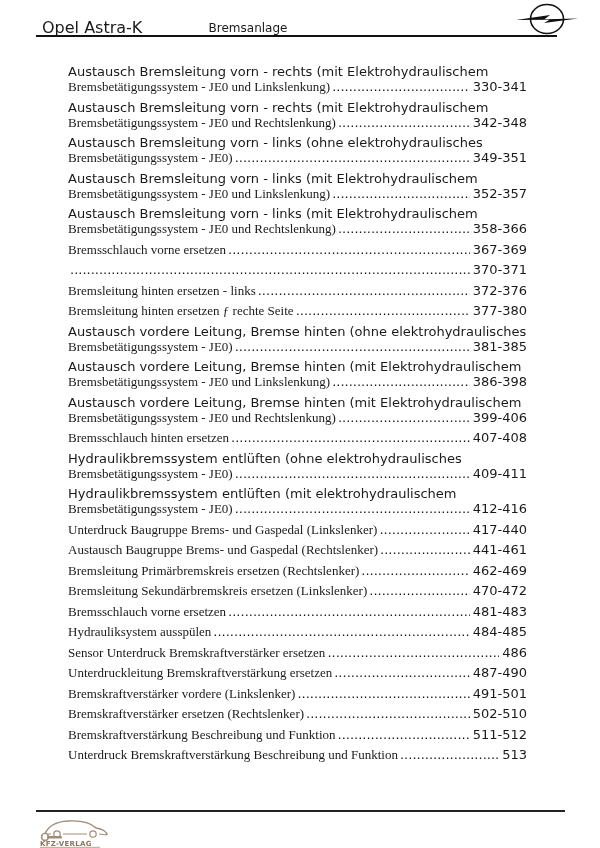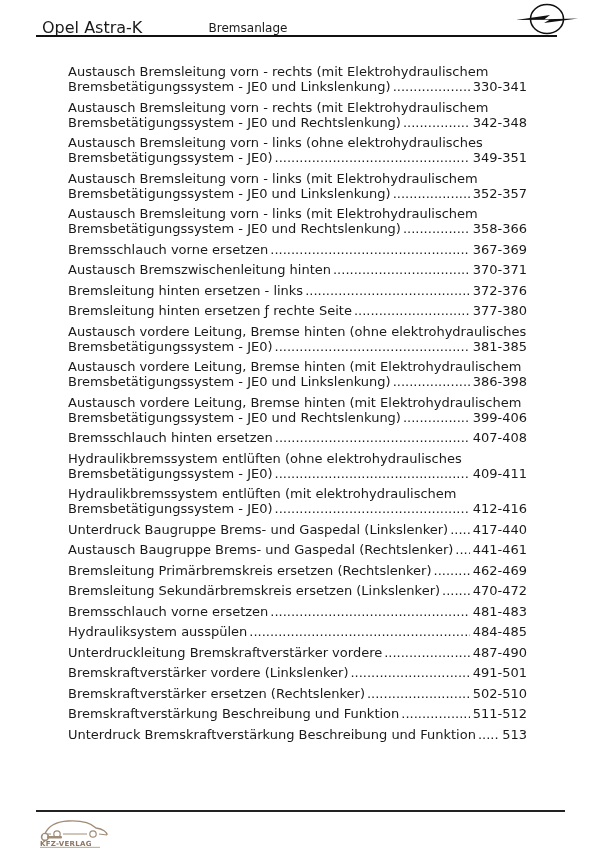--- a/index.html
+++ b/index.html
@@ -30,21 +30,21 @@
   
   .toc{
     position:absolute;top:64px;left:68px;width:459px;
   }
   .entry{
     font-size:13px;line-height:15px;
     margin-bottom:5.5px;
   }
   .tline{white-space:nowrap;}
   .row{display:flex;align-items:baseline;}
-  .lab{white-space:nowrap;flex:0 0 auto;}
+  .lab{white-space:nowrap;flex:0 0 auto;font-family:Liberation Serif, serif;}
   .leader{
     flex:1 1 auto;overflow:hidden;white-space:nowrap;
     margin:0 3px 0 2px;min-width:8px;
   }
   .leader::after{
     content:"....................................................................................................................................................................";
   }
   .pnum{white-space:nowrap;flex:0 0 auto;}
   
   .ftr-rule{
@@ -109,21 +109,20 @@
     </div>
     <div class="entry">
       <div class="row">
         <span class="lab">Bremsschlauch vorne ersetzen</span>
         <span class="leader"></span>
         <span class="pnum">367-369</span>
       </div>
     </div>
     <div class="entry">
       <div class="row">
-        <span class="lab">Austausch Bremszwischenleitung hinten</span>
         <span class="leader"></span>
         <span class="pnum">370-371</span>
       </div>
     </div>
     <div class="entry">
       <div class="row">
         <span class="lab">Bremsleitung hinten ersetzen - links</span>
         <span class="leader"></span>
         <span class="pnum">372-376</span>
       </div>
@@ -219,21 +218,28 @@
     </div>
     <div class="entry">
       <div class="row">
         <span class="lab">Hydrauliksystem ausspülen</span>
         <span class="leader"></span>
         <span class="pnum">484-485</span>
       </div>
     </div>
     <div class="entry">
       <div class="row">
-        <span class="lab">Unterdruckleitung Bremskraftverstärker vordere</span>
+        <span class="lab">Sensor Unterdruck Bremskraftverstärker ersetzen</span>
+        <span class="leader"></span>
+        <span class="pnum">486</span>
+      </div>
+    </div>
+    <div class="entry">
+      <div class="row">
+        <span class="lab">Unterdruckleitung Bremskraftverstärkung ersetzen</span>
         <span class="leader"></span>
         <span class="pnum">487-490</span>
       </div>
     </div>
     <div class="entry">
       <div class="row">
         <span class="lab">Bremskraftverstärker vordere (Linkslenker)</span>
         <span class="leader"></span>
         <span class="pnum">491-501</span>
       </div>

